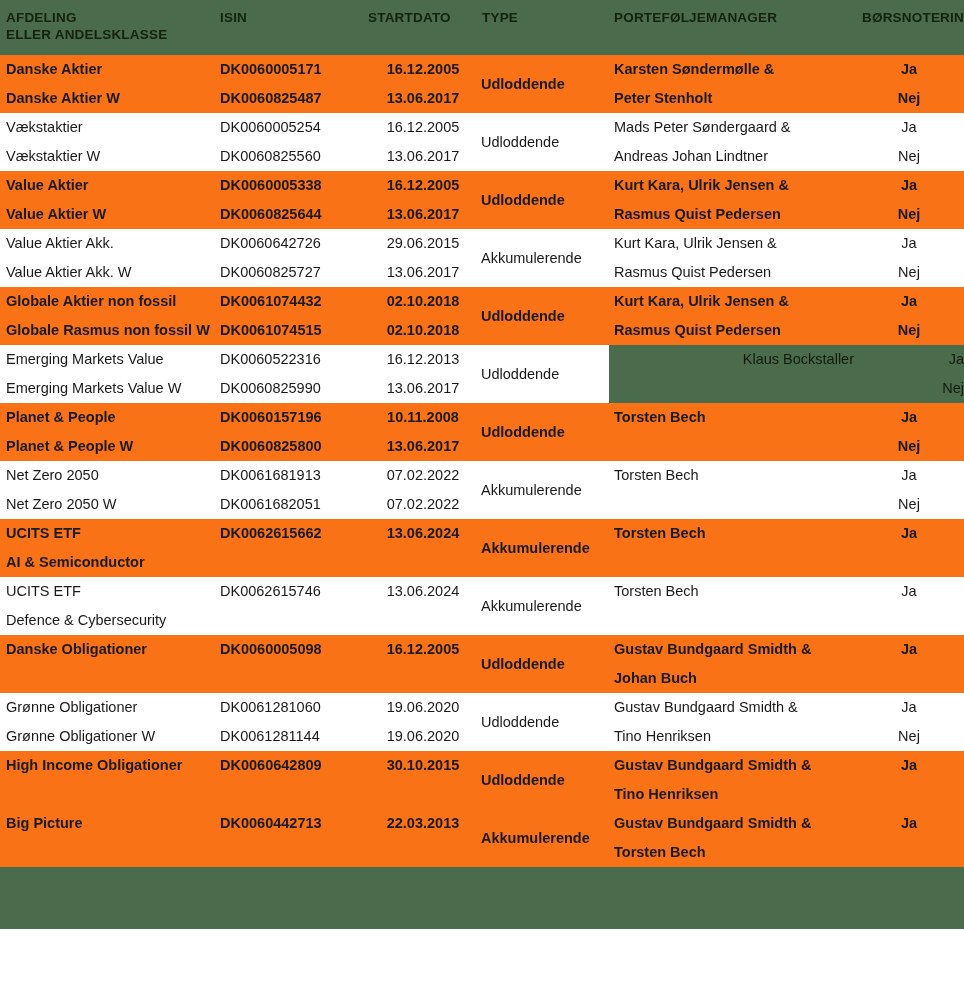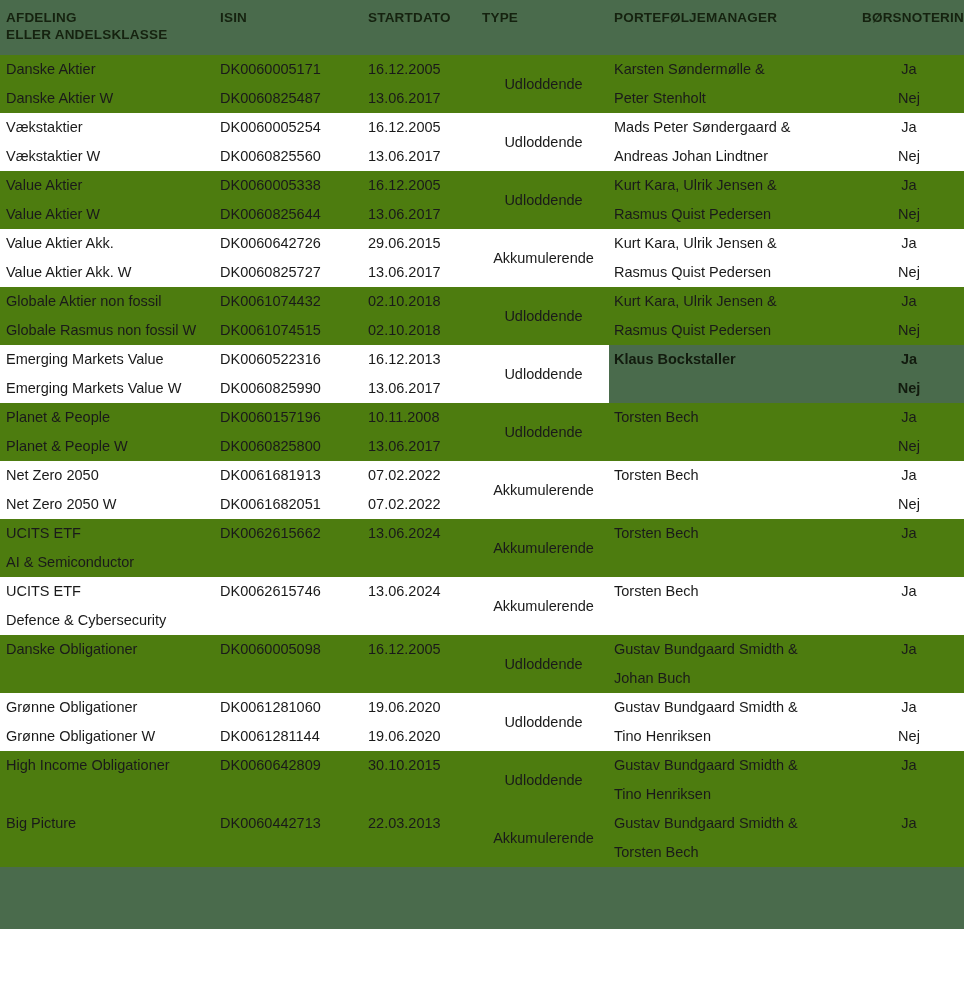--- a/index.html
+++ b/index.html
@@ -45,52 +45,52 @@
 
   
   col.w-afdeling { width: 215px; }
   col.w-isin     { width: 148px; }
   col.w-start    { width: 115px; }
   col.w-type     { width: 131px; }
   col.w-pm       { width: 245px; }
   col.w-bors     { width: 110px; }
 
   
-  tbody tr.band-a { background: #4d7c0f; }
+  tbody tr.band-a { background: #f97316; font-weight: bold; }
   tbody tr.band-b { background: #ffffff; }
 
   tbody td {
     vertical-align: middle;
     padding: 0;
     line-height: 29px;
   }
   td.cell-names, td.cell-isin, td.cell-date {
     vertical-align: middle;
   }
   td.cell-names { padding-left: 6px; }
   td.cell-isin  { padding-left: 5px; }
-  td.cell-date  { padding-left: 5px; }
-  td.cell-type  { text-align: center; padding: 12px 3px; }
+  td.cell-date  { padding-left: 5px; text-align: center; }
+  td.cell-type  { padding: 12px 3px; }
   td.cell-pm    { padding-left: 5px; }
   td.cell-bors  { text-align: center; }
 
   .sub {
     display: block;
     height: 29px;
     line-height: 29px;
     white-space: nowrap;
   }
 
   
   td.hl {
     background: #4a6b4c;
     color: #121b0e;
     font-weight: bold;
   }
-  td.hl .sub { font-weight: bold; }
+  td.hl .sub { font-weight: normal; text-align: right; }
 
   
   #footer-bar {
     width: 964px;
     height: 62px;
     background: #4a6b4c;
   }
 </style>
 </head>
 <body>

